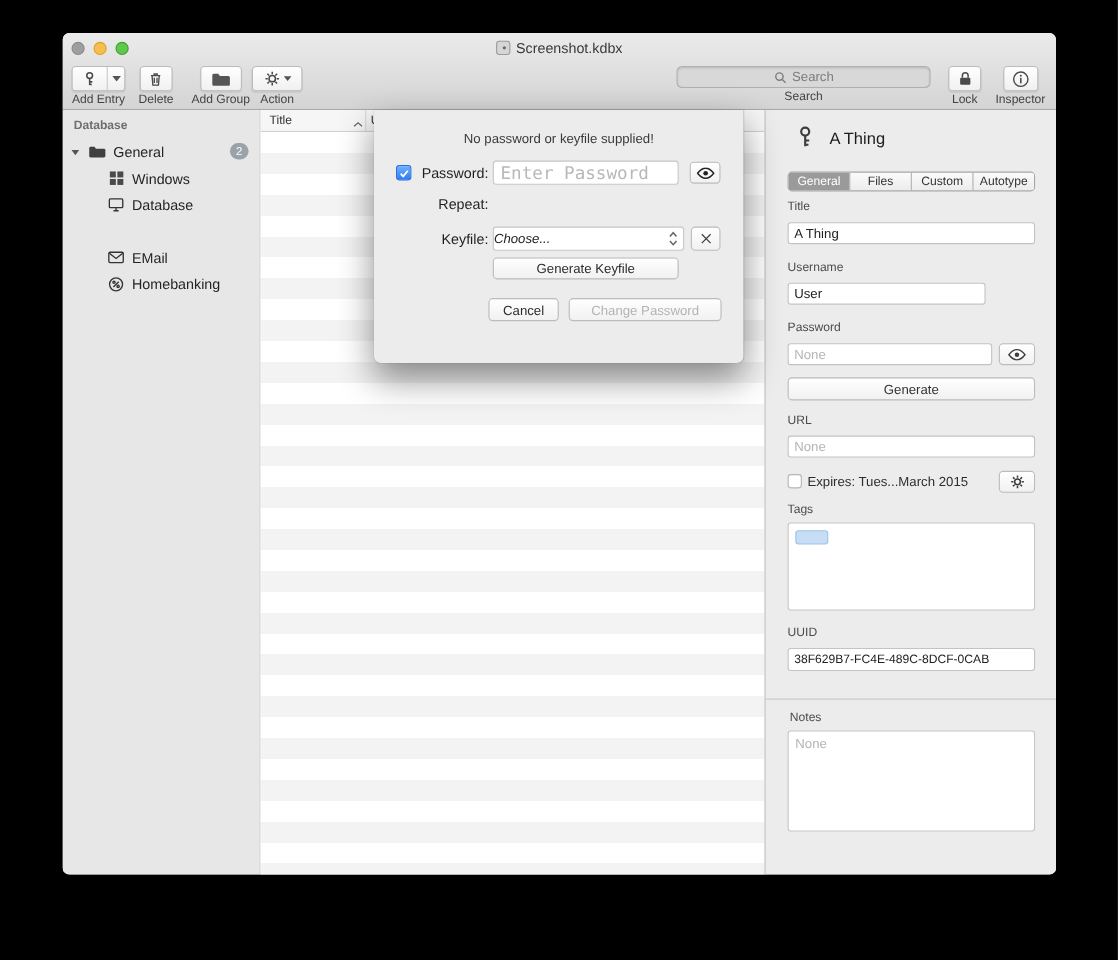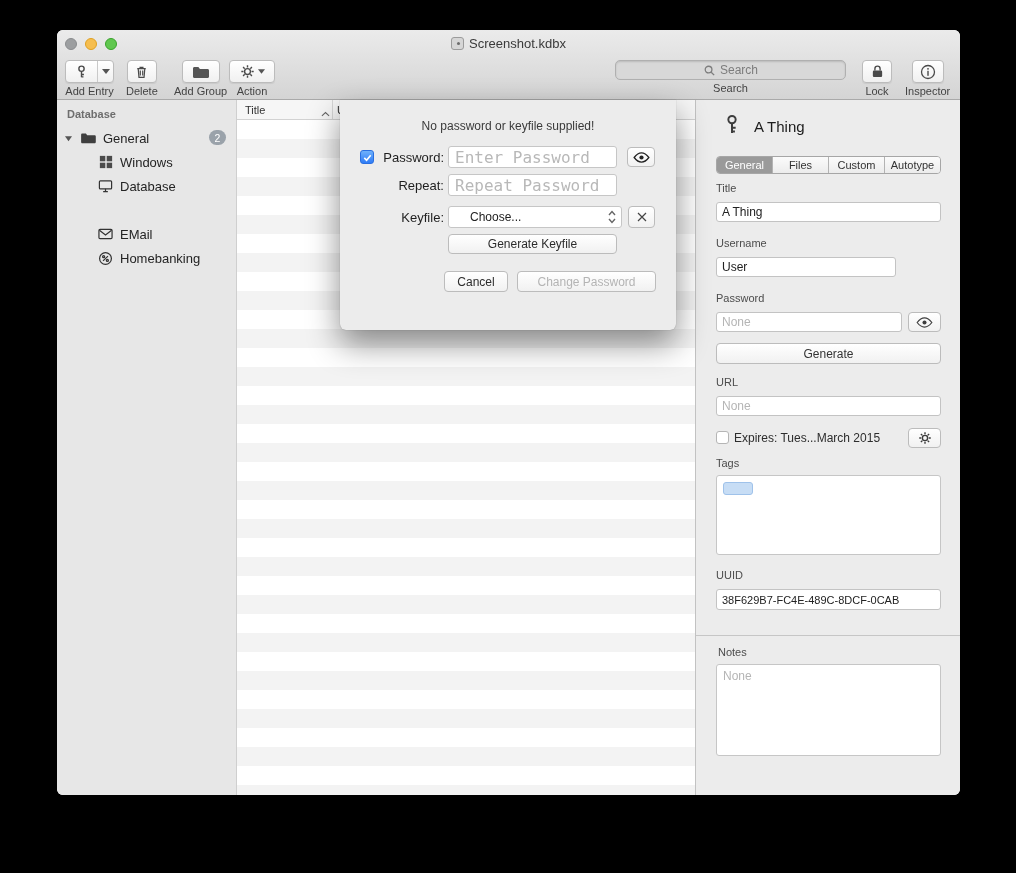--- a/index.html
+++ b/index.html
@@ -77,21 +77,21 @@
 
   
   .sheet{position:absolute;left:283px;top:70px;width:336px;height:230px;background:#ececec;border-radius:0 0 6px 6px;box-shadow:0 14px 32px rgba(0,0,0,.45),0 0 1px rgba(0,0,0,.35);z-index:50;}
   .dmsg{position:absolute;left:0;right:0;top:19px;text-align:center;font-size:12px;color:#3a3a3a;}
   .dlabel{position:absolute;left:36px;width:68px;font-size:13px;color:#1f1f1f;text-align:right;}
   .dfield{position:absolute;left:108px;width:169px;height:22px;background:#fff;border:1px solid #c6c6c6;border-radius:3px;font-family:"DejaVu Sans Mono",monospace;font-size:16px;color:#333;padding:0 6px;outline:none;}
   .dfield::placeholder{color:#b8b8b8;}
   .dcbx{position:absolute;left:20px;top:50px;width:14px;height:14px;border-radius:3px;background:linear-gradient(#6fb1fb,#2f7cf6);border:1px solid #2a6fe0;display:flex;align-items:center;justify-content:center;}
   .dbtn{position:absolute;background:linear-gradient(#ffffff,#f1f1f1);border:1px solid #bcbcbc;border-radius:4px;display:flex;align-items:center;justify-content:center;font-size:12px;color:#2c2c2c;}
   .dbtn.disabled{color:#b4b4b4;}
-  .dpopup{position:absolute;left:108px;top:106px;width:174px;height:22px;background:#fff;border:1px solid #c6c6c6;border-radius:3px;display:flex;align-items:center;font-size:12px;color:#222;padding-left:21px;}
+  .dpopup{position:absolute;left:108px;top:106px;width:174px;height:22px;background:#fff;border:1px solid #c6c6c6;border-radius:3px;display:flex;align-items:center;font-size:12px;color:#222;padding-left:0;font-style:italic;}
   .dpopup .stepper{margin-left:auto;margin-right:5px;display:flex;align-items:center;}
 </style>
 </head>
 <body>
 
 <div class="desktop">
 <div class="window">
 
   <div class="chrome">
     <div class="titlebar">
@@ -362,21 +362,20 @@
     <div class="dlabel" style="top:50px;">Password:</div>
     <input class="dfield" style="top: 46px;" placeholder="Enter Password">
     <div class="dbtn" style="left:287px;top:47px;width:28px;height:20px;">
       <svg width="17" height="11" viewBox="0 0 18 12">
             <path d="M1 6c2.5-3.3 5.2-5 8-5s5.5 1.7 8 5c-2.5 3.3-5.2 5-8 5S3.5 9.3 1 6z" fill="none" stroke="#222" stroke-width="1.4"></path>
             <circle cx="9" cy="6" r="2.3" fill="#222"></circle>
           </svg>
     </div>
 
     <div class="dlabel" style="top:78px;">Repeat:</div>
-    <input class="dfield" style="top: 74px;" placeholder="Repeat Password">
 
     <div class="dlabel" style="top:110px;">Keyfile:</div>
     <div class="dpopup">
       <span>Choose...</span>
       <span class="stepper">
         <svg width="8" height="14" viewBox="0 0 8 14">
               <path d="M1 5l3-3.4L7 5M1 9l3 3.4L7 9" fill="none" stroke="#666" stroke-width="1.4"></path>
             </svg>
       </span>
     </div>

